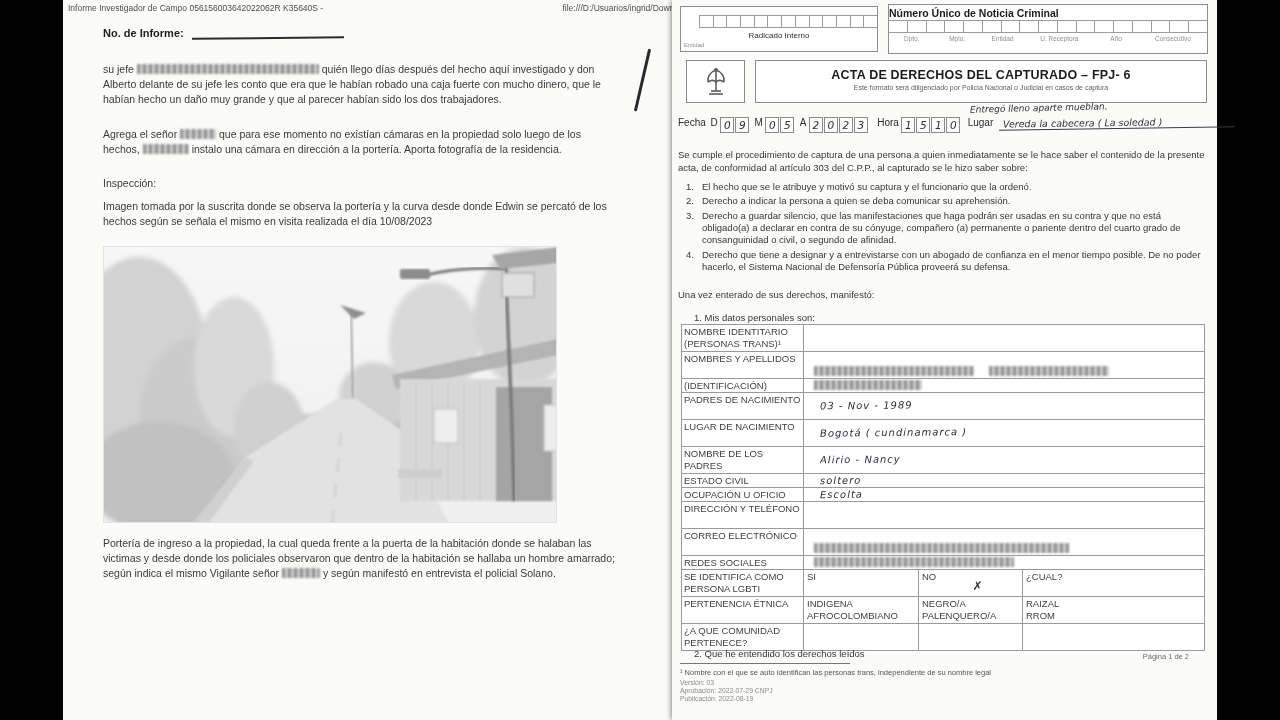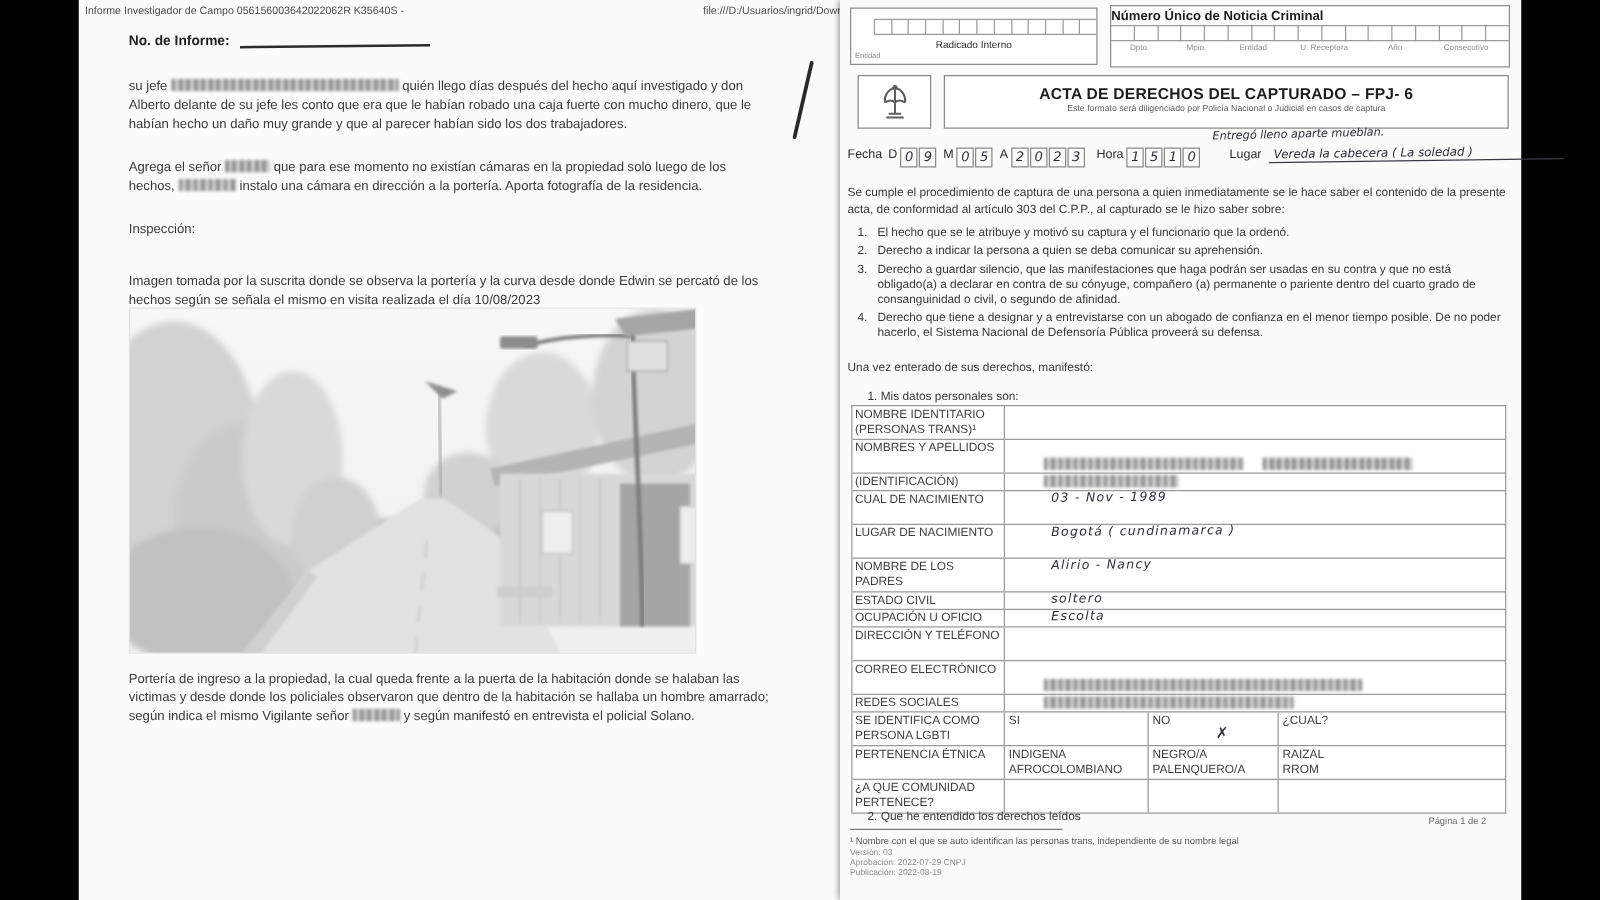--- a/index.html
+++ b/index.html
@@ -69,21 +69,21 @@
   .rights { position:absolute; top:181px; left:14px; width:516px; }
   .rights .ritem { display:flex; line-height:1.3; margin-bottom:2px; }
   .rights .rnum { width:16px; flex:none; }
   .enterado { position:absolute; top:289px; left:6px; }
   .datos { position:absolute; top:312px; left:22px; }
 
   .ftable { position:absolute; top:324px; left:9px; right:12px; border:1px solid #9a9a9a; border-bottom:none; background:#fff; }
   .frow { display:flex; border-bottom:1px solid #9a9a9a; }
   .frow .lab { width:122px; flex:none; border-right:1px solid #9a9a9a; padding:1px 2px 0 2px;
                font-size:9.5px; line-height:1.22; color:#3f3f3f; }
-  .frow .val { flex:1; position:relative; padding:0 4px; display:flex; align-items:flex-start;margin-left:21px; }
+  .frow .val { flex:1; position:relative; padding:0 4px; display:flex; align-items:center; }
   .h14 { height:14px; } .h27 { height:27px; }
   .val .hand { font-size:10px; letter-spacing:1px; padding-left:12px; padding-bottom:1px; transform:rotate(-.6deg); }
   .val .redact { position:absolute; bottom:2px; left:10px; }
   .threecol { flex:1; display:flex; }
   .threecol .c { border-right:1px solid #9a9a9a; padding:1px 3px; position:relative; font-size:9.5px; color:#3f3f3f; }
   .threecol .c:last-child { border-right:none; }
   .c1 { width:115px; flex:none; } .c2 { width:104px; flex:none; } .c3 { flex:1; }
   .stack div { line-height:12px; }
   .muted { color:#a2a2a2; }
   .xmark { position:absolute; left:52%; top:9px; font-size:12px; }
@@ -121,21 +121,21 @@
   <div class="lp-text" style="top:127px;">
     <span>Agrega el señor</span>
     <span class="redact" style="width:36px;"></span>
     <span>que para ese momento no existían cámaras en la propiedad solo luego de los hechos,</span>
     <span class="redact" style="width:46px;"></span>
     <span>instalo una cámara en dirección a la portería. Aporta fotografía de la residencia.</span>
   </div>
 
   <div class="lp-text" style="top:176px;">Inspección:</div>
 
-  <div class="lp-text" style="top:199px;margin-top:19px;">Imagen tomada por la suscrita donde se observa la portería y la curva desde donde Edwin se percató de los hechos según se señala el mismo en visita realizada el día 10/08/2023</div>
+  <div class="lp-text" style="top:199px;">Imagen tomada por la suscrita donde se observa la portería y la curva desde donde Edwin se percató de los hechos según se señala el mismo en visita realizada el día 10/08/2023</div>
 
   <div class="lp-photo">
     <svg width="454" height="277" viewBox="0 0 454 277" xmlns="http://www.w3.org/2000/svg">
       <defs>
         <filter id="soft">
             <feGaussianBlur stdDeviation="2.4"></feGaussianBlur>
           </filter>
         <filter id="soft2">
             <feGaussianBlur stdDeviation="1.1"></feGaussianBlur>
           </filter>
@@ -277,21 +277,21 @@
     </div>
   </div>
 
   <div class="fecha-row">
     <div class="hand-above hand">Entregó lleno aparte mueblan.</div>
     <span>Fecha</span>
     <span class="dlabel">D</span><span class="dbox hand">0</span><span class="dbox hand">9</span>
     <span class="dlabel">M</span><span class="dbox hand">0</span><span class="dbox hand">5</span>
     <span class="dlabel">A</span><span class="dbox hand">2</span><span class="dbox hand">0</span><span class="dbox hand">2</span><span class="dbox hand">3</span>
     <span class="dlabel" style="margin-left:6px">Hora</span><span class="dbox hand">1</span><span class="dbox hand">5</span><span class="dbox hand">1</span><span class="dbox hand">0</span>
-    <span class="dlabel" style="margin-left:20px">Lugar</span><span class="lugar-line hand">Vereda la cabecera ( La soledad )</span>
+    <span class="dlabel" style="margin-left:4px">Lugar</span><span class="lugar-line hand">Vereda la cabecera ( La soledad )</span>
   </div>
 
   <div class="intro">Se cumple el procedimiento de captura de una persona a quien inmediatamente se le hace saber el contenido de la presente acta, de conformidad al artículo 303 del C.P.P., al capturado se le hizo saber sobre:</div>
 
   <div class="rights">
     <div class="ritem">
       <span class="rnum">1.</span>
       <span>El hecho que se le atribuye y motivó su captura y el funcionario que la ordenó.</span>
     </div>
     <div class="ritem">
@@ -323,21 +323,21 @@
           <span class="redact" style="left:185px;width:120px;"></span>
       </div>
     </div>
     <div class="frow h14">
       <div class="lab">(IDENTIFICACIÓN)</div>
       <div class="val">
           <span class="redact" style="width:108px;"></span>
         </div>
     </div>
     <div class="frow h27">
-      <div class="lab">CUAL DE NACIMIENTO</div>
+      <div class="lab">PADRES DE NACIMIENTO</div>
       <div class="val">
           <span class="hand">03 - Nov - 1989</span>
         </div>
     </div>
     <div class="frow h27">
       <div class="lab">LUGAR DE NACIMIENTO</div>
       <div class="val">
           <span class="hand">Bogotá  ( cundinamarca )</span>
         </div>
     </div>

